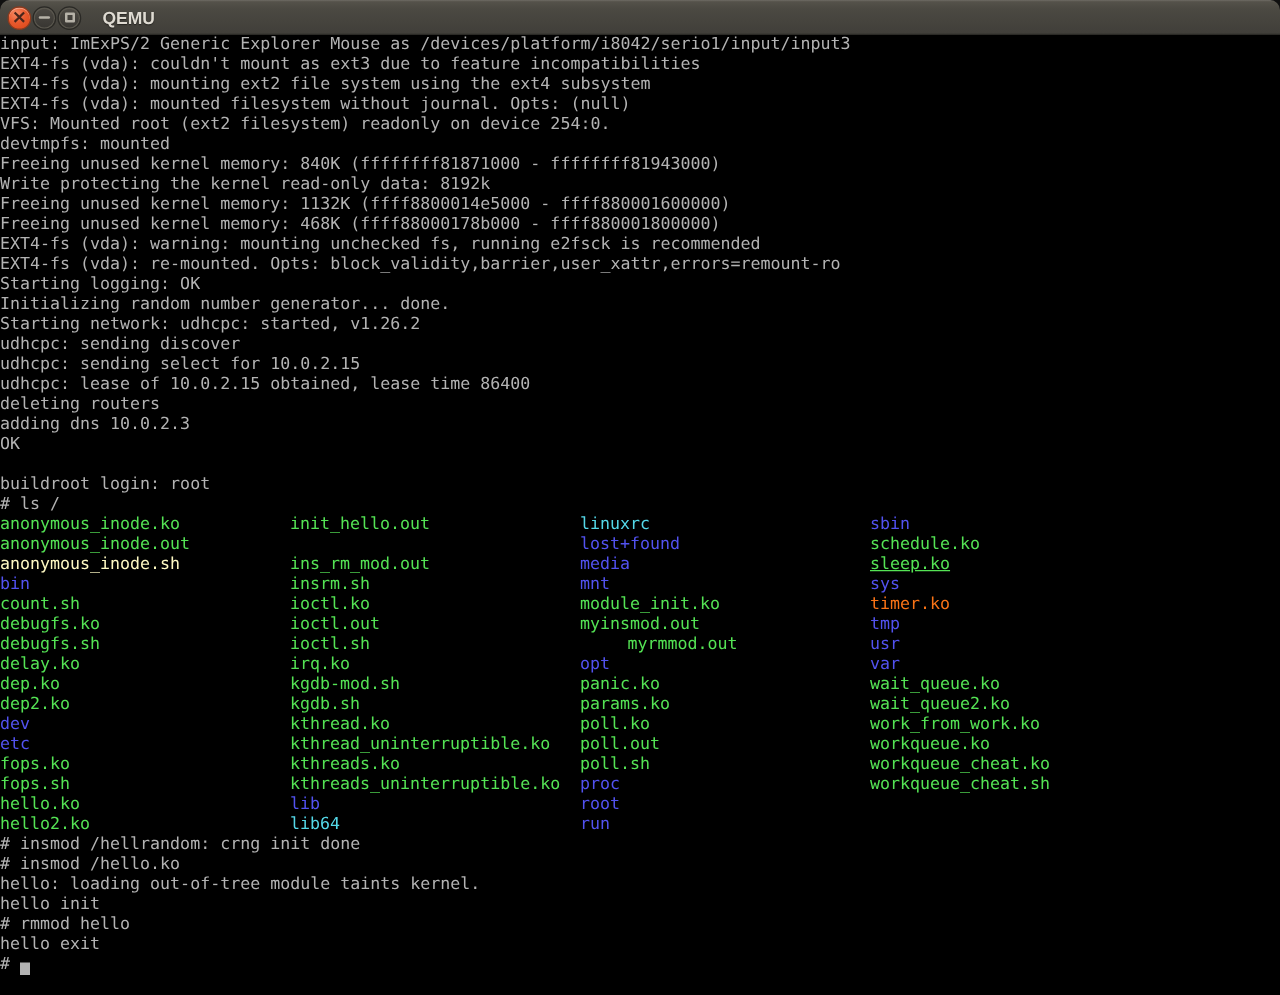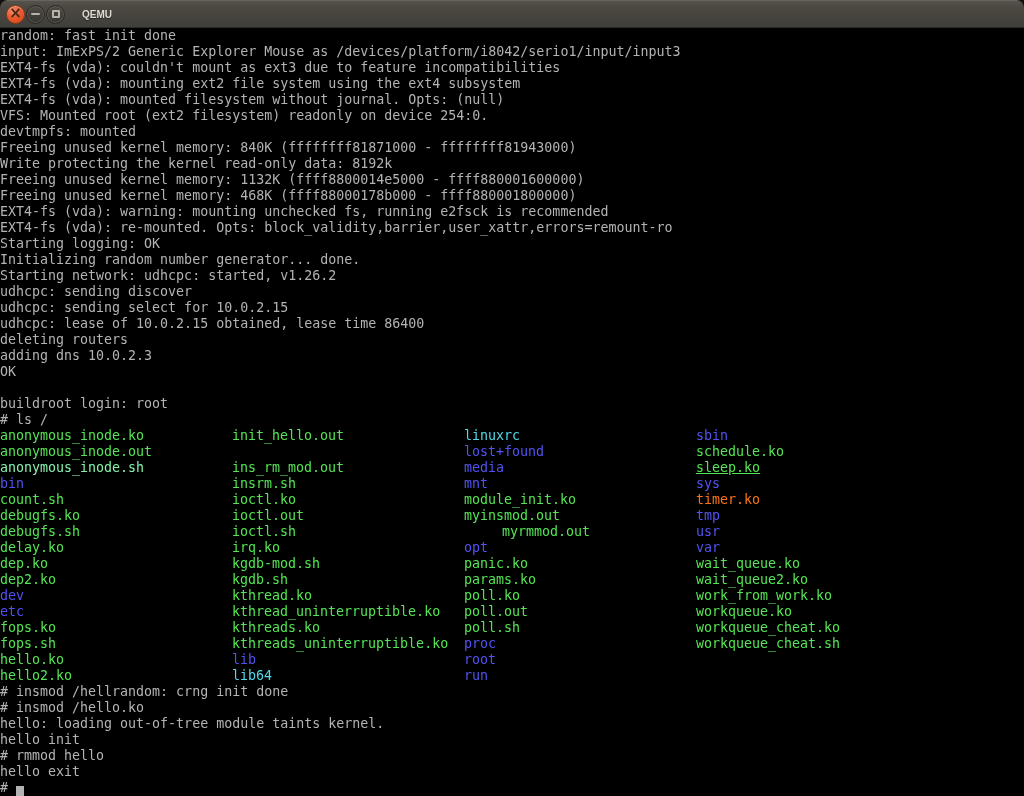--- a/index.html
+++ b/index.html
@@ -49,21 +49,21 @@
     background: linear-gradient(180deg, #4d4a44 0%, #373531 100%);
     border: 1px solid #2a2925;
     box-shadow: inset 0 0 0 1px #5a574e, inset 0 1px 0 rgba(255,255,255,0.12);
   }
   .minus-glyph { width: 9px; height: 2px; background: #b6b2a8; border-radius: 1px; }
   .square-glyph { width: 8px; height: 8px; border: 2px solid #b6b2a8; border-radius: 1px; }
   .window-title {
     margin-left: 16px;
     font-family: "Liberation Sans", sans-serif;
     font-weight: bold;
-    font-size: 10px;
+    font-size: 14px;
     color: #dfdbd2;
     text-shadow: 0 1px 1px rgba(0,0,0,0.5);
   }
   
   .console {
     width: 1024px; height: 768px;
     background: #000;
     color: #b3b3b3;
     font: 13.3px/16px "DejaVu Sans Mono", monospace;
     cursor: text;
@@ -92,21 +92,20 @@
     </div>
     <div class="tb-btn plain">
       <span class="minus-glyph"></span>
     </div>
     <div class="tb-btn plain">
       <span class="square-glyph"></span>
     </div>
     <div class="window-title">QEMU</div>
   </div>
   <div class="console" id="console-body">
-      <div class="line">random: fast init done</div>
       <div class="line">input: ImExPS/2 Generic Explorer Mouse as /devices/platform/i8042/serio1/input/input3</div>
       <div class="line">EXT4-fs (vda): couldn't mount as ext3 due to feature incompatibilities</div>
       <div class="line">EXT4-fs (vda): mounting ext2 file system using the ext4 subsystem</div>
       <div class="line">EXT4-fs (vda): mounted filesystem without journal. Opts: (null)</div>
       <div class="line">VFS: Mounted root (ext2 filesystem) readonly on device 254:0.</div>
       <div class="line">devtmpfs: mounted</div>
       <div class="line">Freeing unused kernel memory: 840K (ffffffff81871000 - ffffffff81943000)</div>
       <div class="line">Write protecting the kernel read-only data: 8192k</div>
       <div class="line">Freeing unused kernel memory: 1132K (ffff8800014e5000 - ffff880001600000)</div>
       <div class="line">Freeing unused kernel memory: 468K (ffff88000178b000 - ffff880001800000)</div>
@@ -119,21 +118,21 @@
       <div class="line">udhcpc: sending select for 10.0.2.15</div>
       <div class="line">udhcpc: lease of 10.0.2.15 obtained, lease time 86400</div>
       <div class="line">deleting routers</div>
       <div class="line">adding dns 10.0.2.3</div>
       <div class="line">OK</div>
       <div class="line"></div>
       <div class="line">buildroot login: root</div>
       <div class="line"># ls /</div>
       <div class="line"><span class="cell" style="color: rgb(84, 227, 84);">anonymous_inode.ko</span><span class="cell" style="color: rgb(84, 227, 84);">init_hello.out</span><span class="cell" style="color: rgb(84, 216, 232);">linuxrc</span><span class="cell" style="color: rgb(82, 82, 240);">sbin</span></div>
       <div class="line"><span class="cell" style="color: rgb(84, 227, 84);">anonymous_inode.out</span><span class="cell" style="color: rgb(84, 227, 84); margin-top: 16px;">ins_rm_mod</span><span class="cell" style="color: rgb(82, 82, 240);">lost+found</span><span class="cell" style="color: rgb(84, 227, 84);">schedule.ko</span></div>
-      <div class="line"><span class="cell" style="color: #86efac;">anonymous_inode.sh</span><span class="cell" style="color: rgb(84, 227, 84);">ins_rm_mod.out</span><span class="cell" style="color: rgb(82, 82, 240);">media</span><span class="cell" style="color: rgb(84, 227, 84); text-decoration: underline;">sleep.ko</span></div>
+      <div class="line"><span class="cell" style="color: #fef9c3;">anonymous_inode.sh</span><span class="cell" style="color: rgb(84, 227, 84);">ins_rm_mod.out</span><span class="cell" style="color: rgb(82, 82, 240);">media</span><span class="cell" style="color: rgb(84, 227, 84); text-decoration: underline;">sleep.ko</span></div>
       <div class="line"><span class="cell" style="color: rgb(82, 82, 240);">bin</span><span class="cell" style="color: rgb(84, 227, 84);">insrm.sh</span><span class="cell" style="color: rgb(82, 82, 240);">mnt</span><span class="cell" style="color: rgb(82, 82, 240);">sys</span></div>
       <div class="line"><span class="cell" style="color: rgb(84, 227, 84);">count.sh</span><span class="cell" style="color: rgb(84, 227, 84);">ioctl.ko</span><span class="cell" style="color: rgb(84, 227, 84);">module_init.ko</span><span class="cell" style="color: #f97316;">timer.ko</span></div>
       <div class="line"><span class="cell" style="color: rgb(84, 227, 84);">debugfs.ko</span><span class="cell" style="color: rgb(84, 227, 84);">ioctl.out</span><span class="cell" style="color: rgb(84, 227, 84);">myinsmod.out</span><span class="cell" style="color: rgb(82, 82, 240);">tmp</span></div>
       <div class="line"><span class="cell" style="color: rgb(84, 227, 84);">debugfs.sh</span><span class="cell" style="color: rgb(84, 227, 84);">ioctl.sh</span><span class="cell" style="color: rgb(84, 227, 84); padding-left: 38px;">myrmmod.out</span><span class="cell" style="color: rgb(82, 82, 240);">usr</span></div>
       <div class="line"><span class="cell" style="color: rgb(84, 227, 84);">delay.ko</span><span class="cell" style="color: rgb(84, 227, 84);">irq.ko</span><span class="cell" style="color: rgb(82, 82, 240);">opt</span><span class="cell" style="color: rgb(82, 82, 240);">var</span></div>
       <div class="line"><span class="cell" style="color: rgb(84, 227, 84);">dep.ko</span><span class="cell" style="color: rgb(84, 227, 84);">kgdb-mod.sh</span><span class="cell" style="color: rgb(84, 227, 84);">panic.ko</span><span class="cell" style="color: rgb(84, 227, 84);">wait_queue.ko</span></div>
       <div class="line"><span class="cell" style="color: rgb(84, 227, 84);">dep2.ko</span><span class="cell" style="color: rgb(84, 227, 84);">kgdb.sh</span><span class="cell" style="color: rgb(84, 227, 84);">params.ko</span><span class="cell" style="color: rgb(84, 227, 84);">wait_queue2.ko</span></div>
       <div class="line"><span class="cell" style="color: rgb(82, 82, 240);">dev</span><span class="cell" style="color: rgb(84, 227, 84);">kthread.ko</span><span class="cell" style="color: rgb(84, 227, 84);">poll.ko</span><span class="cell" style="color: rgb(84, 227, 84);">work_from_work.ko</span></div>
       <div class="line"><span class="cell" style="color: rgb(82, 82, 240);">etc</span><span class="cell" style="color: rgb(84, 227, 84);">kthread_uninterruptible.ko</span><span class="cell" style="color: rgb(84, 227, 84);">poll.out</span><span class="cell" style="color: rgb(84, 227, 84);">workqueue.ko</span></div>
       <div class="line"><span class="cell" style="color: rgb(84, 227, 84);">fops.ko</span><span class="cell" style="color: rgb(84, 227, 84);">kthreads.ko</span><span class="cell" style="color: rgb(84, 227, 84);">poll.sh</span><span class="cell" style="color: rgb(84, 227, 84);">workqueue_cheat.ko</span></div>

